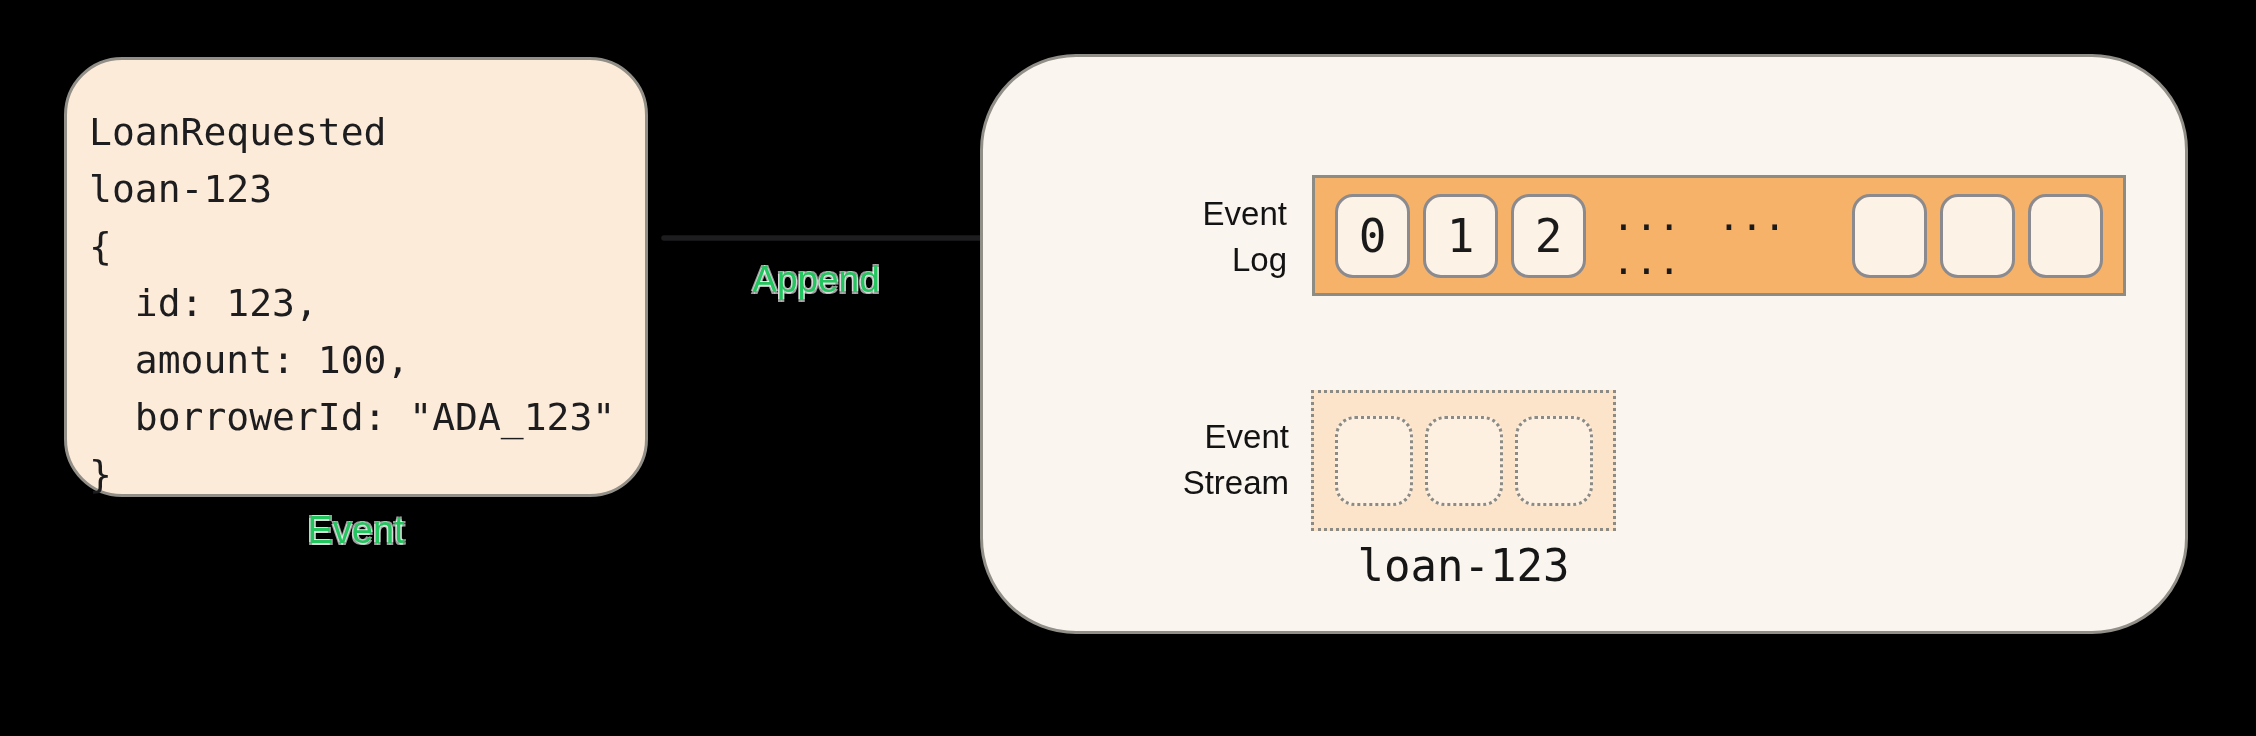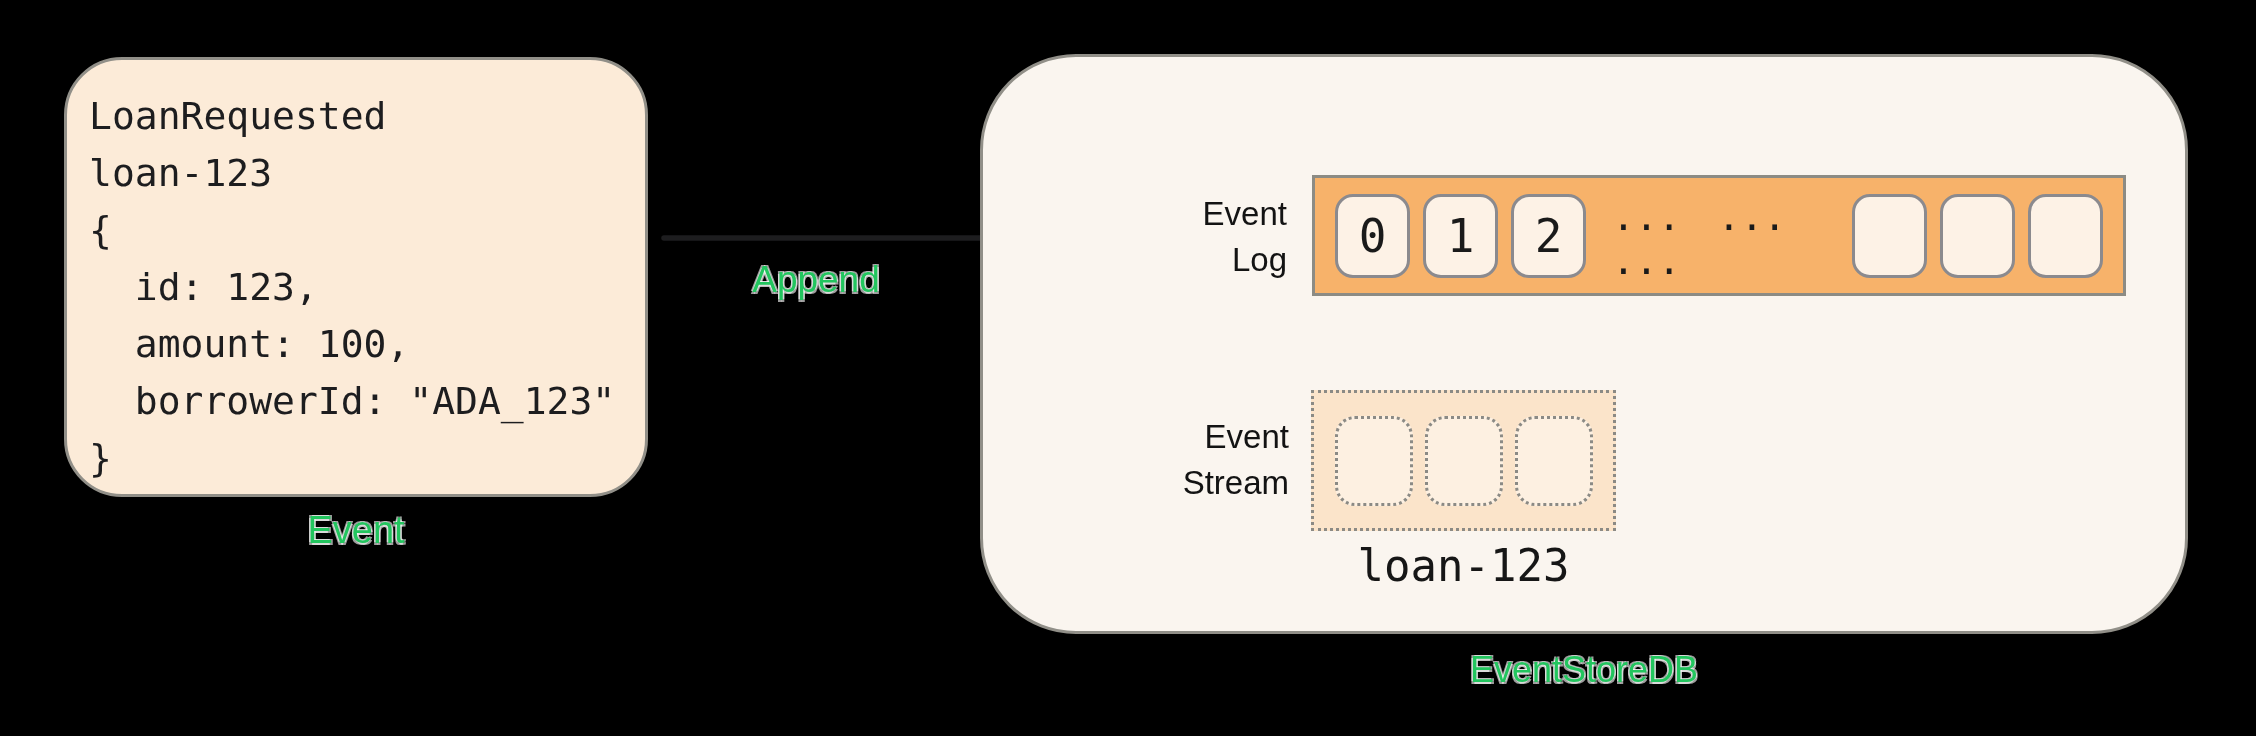--- a/index.html
+++ b/index.html
@@ -3,21 +3,21 @@
 <meta charset="utf-8">
 <style>
   html,body{margin:0;padding:0;background:#000;}
   .canvas{position:relative;width:2256px;height:736px;background:var(--canvas-bg,#000);
           font-family:"Liberation Sans",sans-serif;overflow:hidden;}
 
   
   .event-card{position:absolute;left:64px;top:57px;width:584px;height:440px;box-sizing:border-box;
               background:var(--card-fill,#fcebd8);border:3px solid var(--border-gray,#918f88);
               border-radius:58px;}
-  .event-card pre{margin:0;padding:28px 16px 0 22px;
+  .event-card pre{margin:0;padding:44px 16px 0 22px;
               font-family:"DejaVu Sans Mono","Liberation Mono",monospace;
               font-size:38px;line-height:57px;color:var(--ink,#1d1d1f);white-space:pre;}
 
   
   .caption{position:absolute;color:#22c55e;font-family:"Liberation Sans",sans-serif;
            text-shadow:-1.5px -1.5px 0 rgba(255,255,255,.62), 1.5px -1.5px 0 rgba(255,255,255,.62),
                        -1.5px 1.5px 0 rgba(255,255,255,.62), 1.5px 1.5px 0 rgba(255,255,255,.62);}
   .event-caption{left:64px;top:509px;width:584px;text-align:center;font-size:38px;}
   .append-label{left:716px;top:259px;width:200px;text-align:center;font-size:37px;}
   .db-caption{left:980px;top:649px;width:1208px;text-align:center;font-size:36px;}
@@ -106,15 +106,14 @@
 Stream</div>
   <div class="stream-box">
     <div class="cells">
         <div class="cell"></div>
         <div class="cell"></div>
         <div class="cell"></div>
       </div>
   </div>
   <div class="stream-name">loan-123</div>
 
-  <div class="caption db-caption">EventStoreDB</div>
 
 </div>
 
 </body></html>

